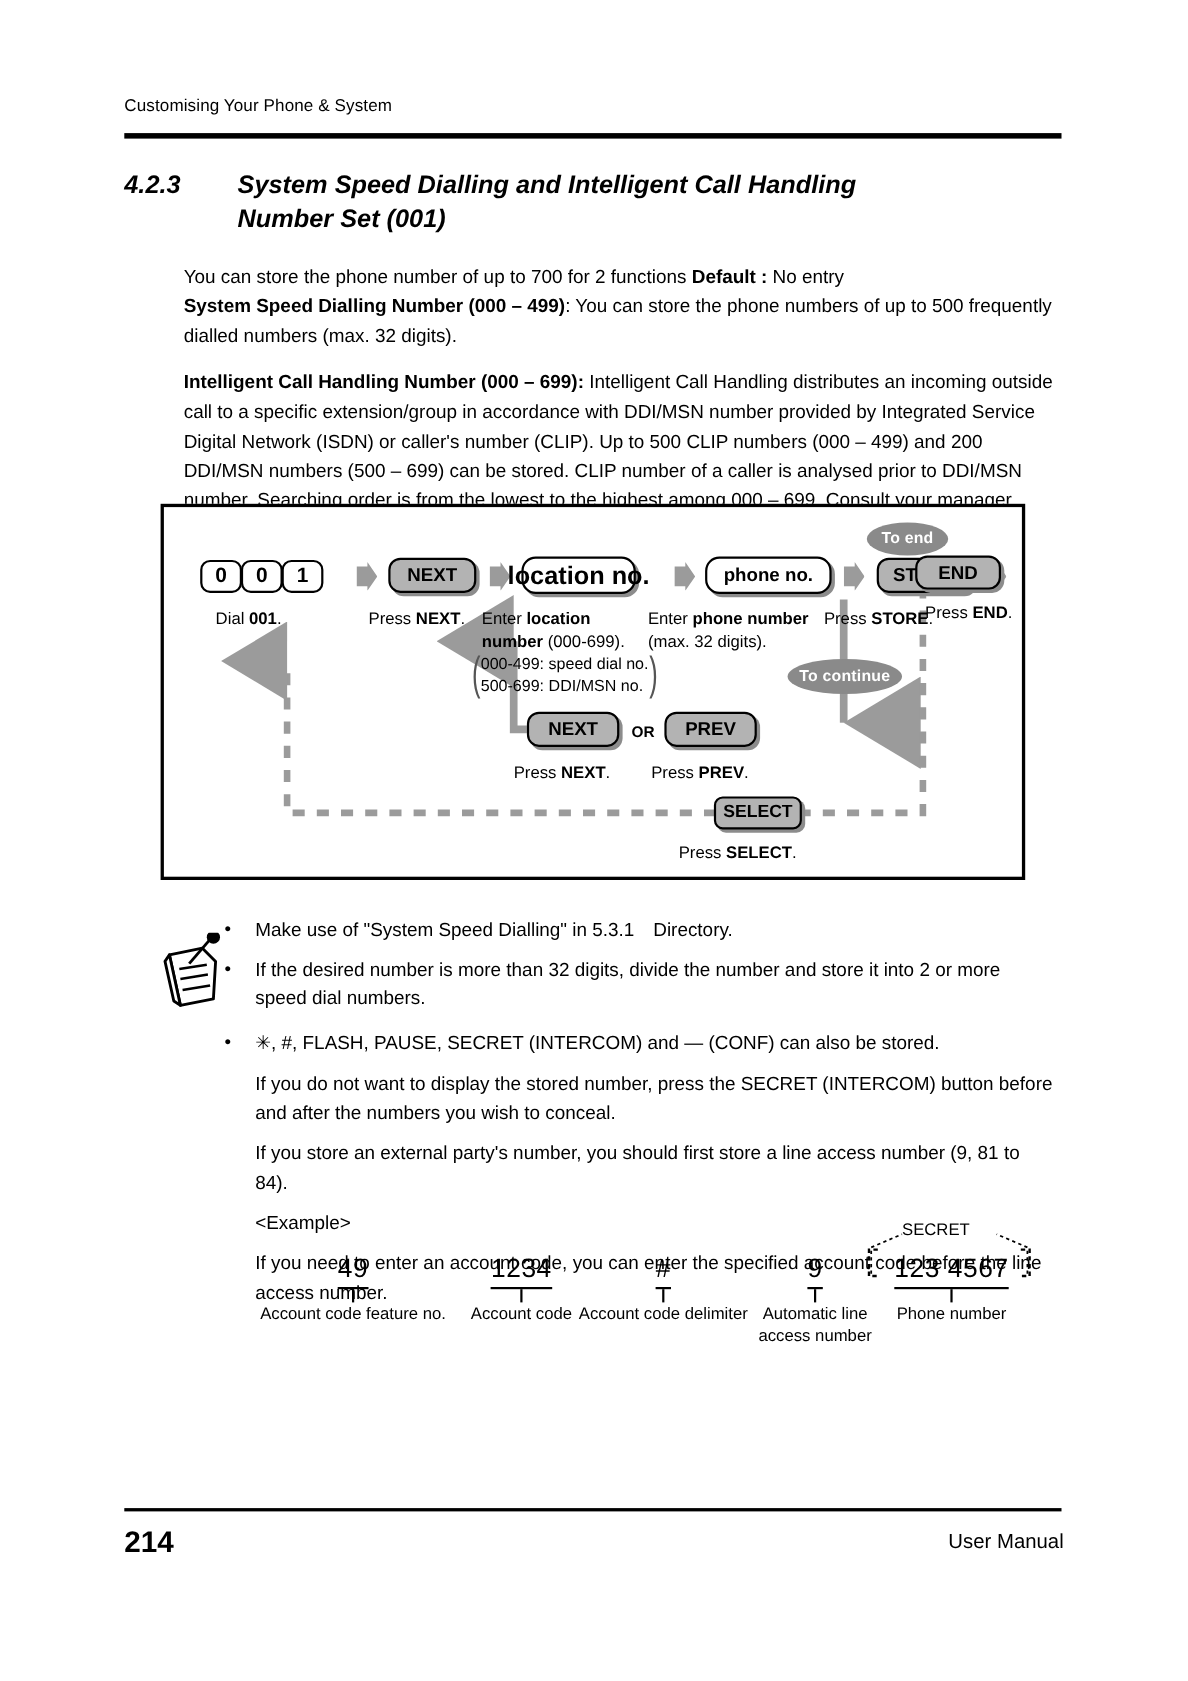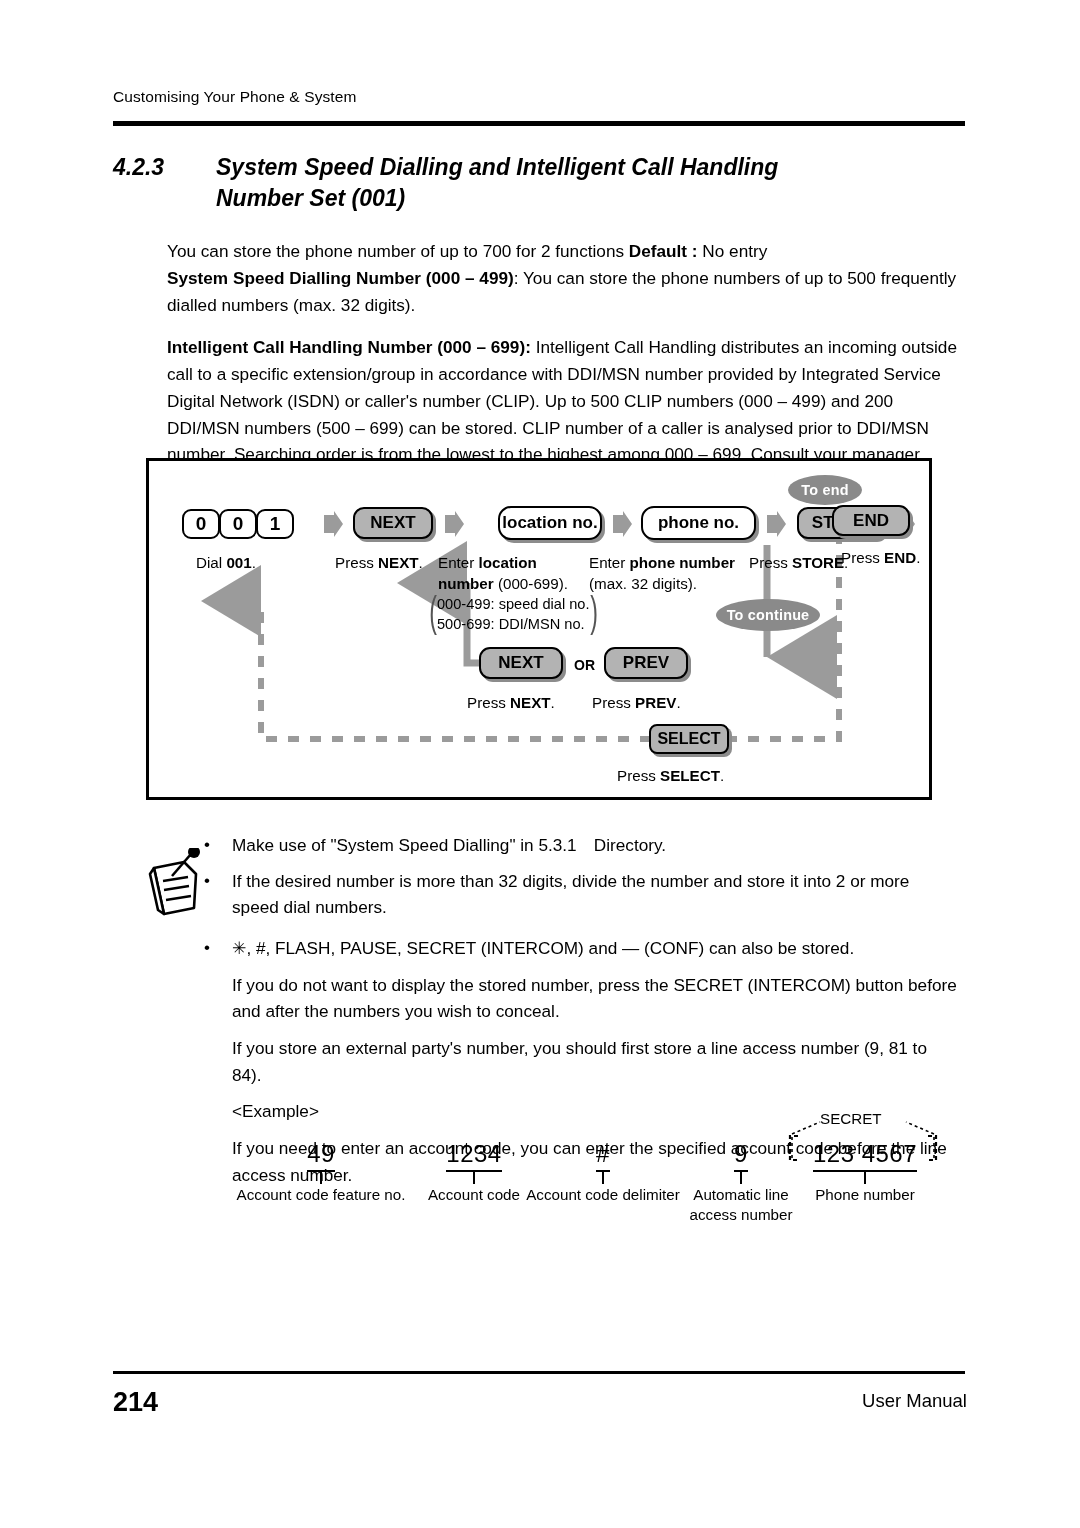--- a/index.html
+++ b/index.html
@@ -231,21 +231,21 @@
   <div class="digitbox" style="left:33px;  top:48px;">0</div>
   <div class="digitbox" style="left:70px;  top:48px;">0</div>
   <div class="digitbox" style="left:107px; top:48px;">1</div>
 
   <div class="steparrow" style="left:175px; top:50px;"></div>
 
   <div class="pill gray shadow" style="left:204px; top:46px; width:80px; height:32px; font-size:17px;">NEXT</div>
 
   <div class="steparrow" style="left:296px; top:50px;"></div>
 
-  <div class="pill white shadow" style="left:325px; top:45px; width:104px; height:34px; font-size:17px;margin-left:24px;">location no.</div>
+  <div class="pill white shadow" style="left:325px; top:45px; width:104px; height:34px; font-size:23px;">location no.</div>
 
   <div class="steparrow" style="left:464px; top:50px;"></div>
 
   <div class="pill white shadow" style="left:492px; top:45px; width:115px; height:34px; font-size:17px;">phone no.</div>
 
   <div class="steparrow" style="left:618px; top:50px;"></div>
 
   <div class="pill gray shadow" style="left:648px; top:46px; width:88px; height:32px; font-size:17px;">STORE</div>
 
   <div class="steparrow" style="left:747px; top:50px;"></div>

